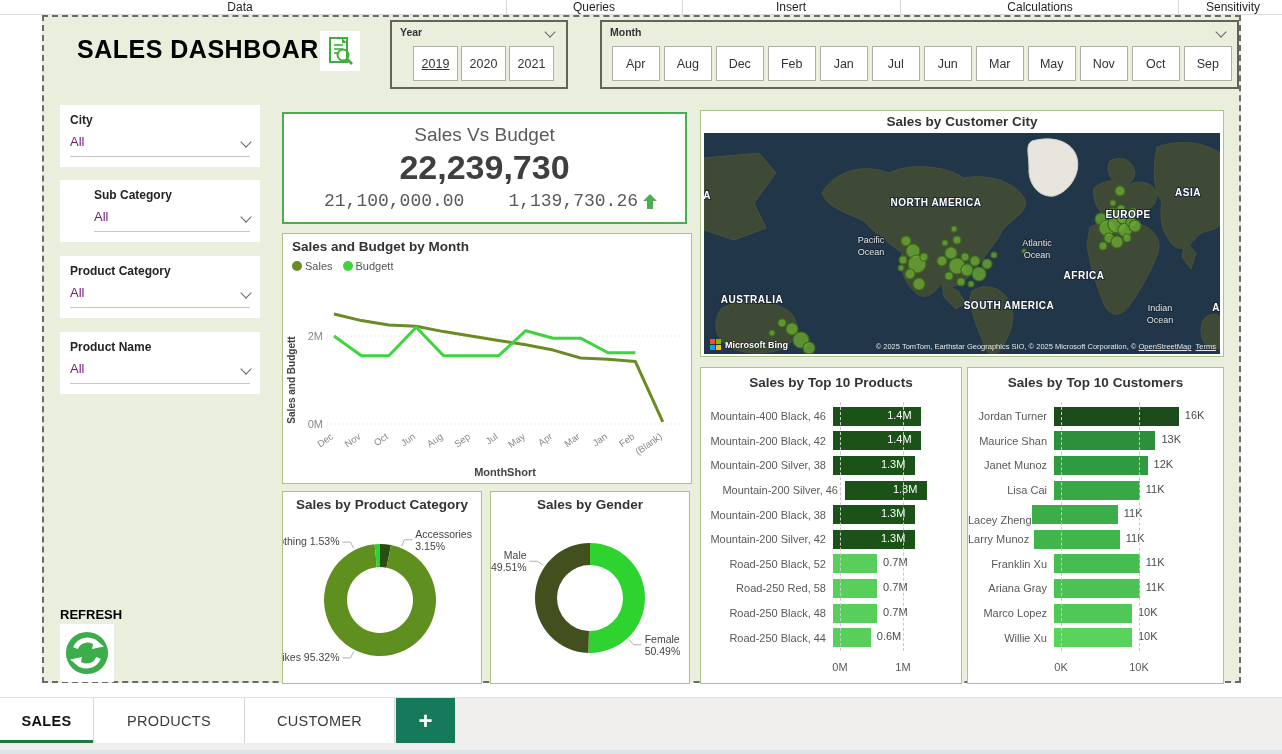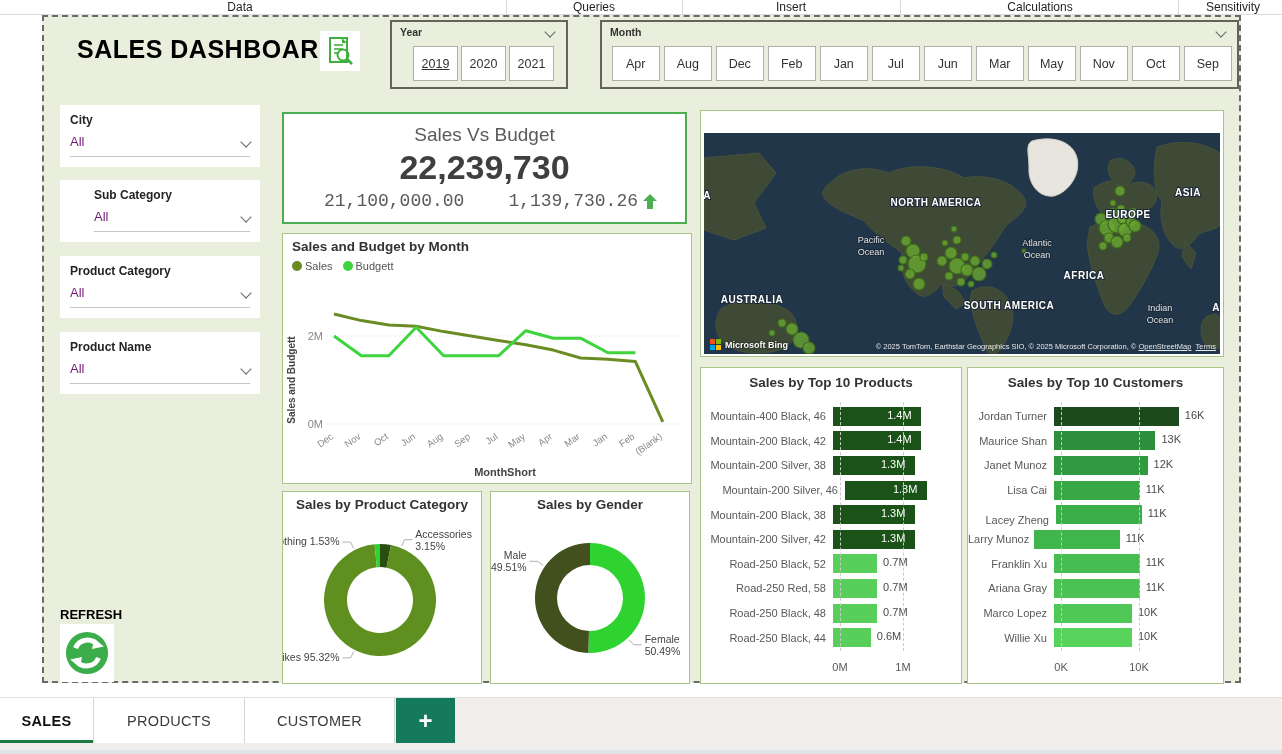--- a/index.html
+++ b/index.html
@@ -242,20 +242,21 @@
         <text x="297.6" y="158" text-anchor="end" font-size="9.5" fill="#888" transform="rotate(-35 297.6 158)">Mar</text>
         <text x="325" y="158" text-anchor="end" font-size="9.5" fill="#888" transform="rotate(-35 325 158)">Jan</text>
         <text x="352.4" y="158" text-anchor="end" font-size="9.5" fill="#888" transform="rotate(-35 352.4 158)">Feb</text>
         <text x="379.79999999999995" y="158" text-anchor="end" font-size="9.5" fill="#888" transform="rotate(-35 379.79999999999995 158)">(Blank)</text>
         <text x="222" y="196" text-anchor="middle" font-size="11" fill="#444" font-weight="bold">MonthShort</text>
         <text x="12" y="100" text-anchor="middle" font-size="10" fill="#444" font-weight="bold" transform="rotate(-90 12 100)">Sales and Budgett</text>
       </svg>
   </div>
 
   <div class="card" id="map-card">
+    <div class="chart-title">Sales by Customer City</div>
     <div id="map-wrap">
       <svg id="map-svg" width="516" height="221" viewBox="0 0 516 221">
         <rect x="0" y="0" width="516" height="221" fill="#22364a"></rect>
         <g fill="#3f4a36" stroke="#46523c" stroke-width="1">
           <path d="M0,25 L55,20 L72,40 L50,70 L62,95 L30,107 L0,97 Z"></path>
           <path d="M118,60 C130,38 160,30 185,40 C205,30 240,32 260,45 C285,40 310,50 318,62 C330,75 310,85 300,95 C292,110 280,124 268,140 C258,152 246,158 238,150 C231,160 220,168 212,160 C200,150 195,135 198,120 C185,110 170,100 160,88 C145,80 124,76 118,60 Z"></path>
           <path d="M238,150 L254,158 L262,170 L252,176 L240,164 Z"></path>
           <path d="M268,158 C280,150 296,154 303,165 C313,178 309,196 300,211 C295,221 287,226 283,218 C277,204 268,184 266,166 Z"></path>
           <path d="M390,55 C400,47 415,45 425,52 C435,46 448,50 452,58 C455,68 448,76 440,79 C430,86 415,89 405,85 C395,81 388,68 390,55 Z"></path>
           <path d="M406,28 C417,22 429,27 431,40 C429,51 420,55 412,51 C405,45 402,35 406,28 Z"></path>
@@ -452,21 +453,21 @@
           </div>
         </div>
         <div class="bar-row">
           <div class="bar-label" style="width: 86px;">Lisa Cai</div>
           <div class="bar-track">
             <div class="bar-fill" style="width: 85.8px; background: rgb(56, 168, 70);"></div>
             <span class="bar-val-out" style="left: 91.8px;">11K</span>
           </div>
         </div>
         <div class="bar-row">
-          <div class="bar-label" style="width: 88px; margin-top: 10px;">Lacey Zheng</div>
+          <div class="bar-label" style="width: 64px; margin-top: 10px;">Lacey Zheng</div>
           <div class="bar-track">
             <div class="bar-fill" style="width: 85.8px; background: rgb(60, 174, 73);"></div>
             <span class="bar-val-out" style="left: 91.8px;">11K</span>
           </div>
         </div>
         <div class="bar-row">
           <div class="bar-label" style="width: 66px;">Larry Munoz</div>
           <div class="bar-track">
             <div class="bar-fill" style="width: 85.8px; background: rgb(64, 181, 76);"></div>
             <span class="bar-val-out" style="left: 91.8px;">11K</span>

